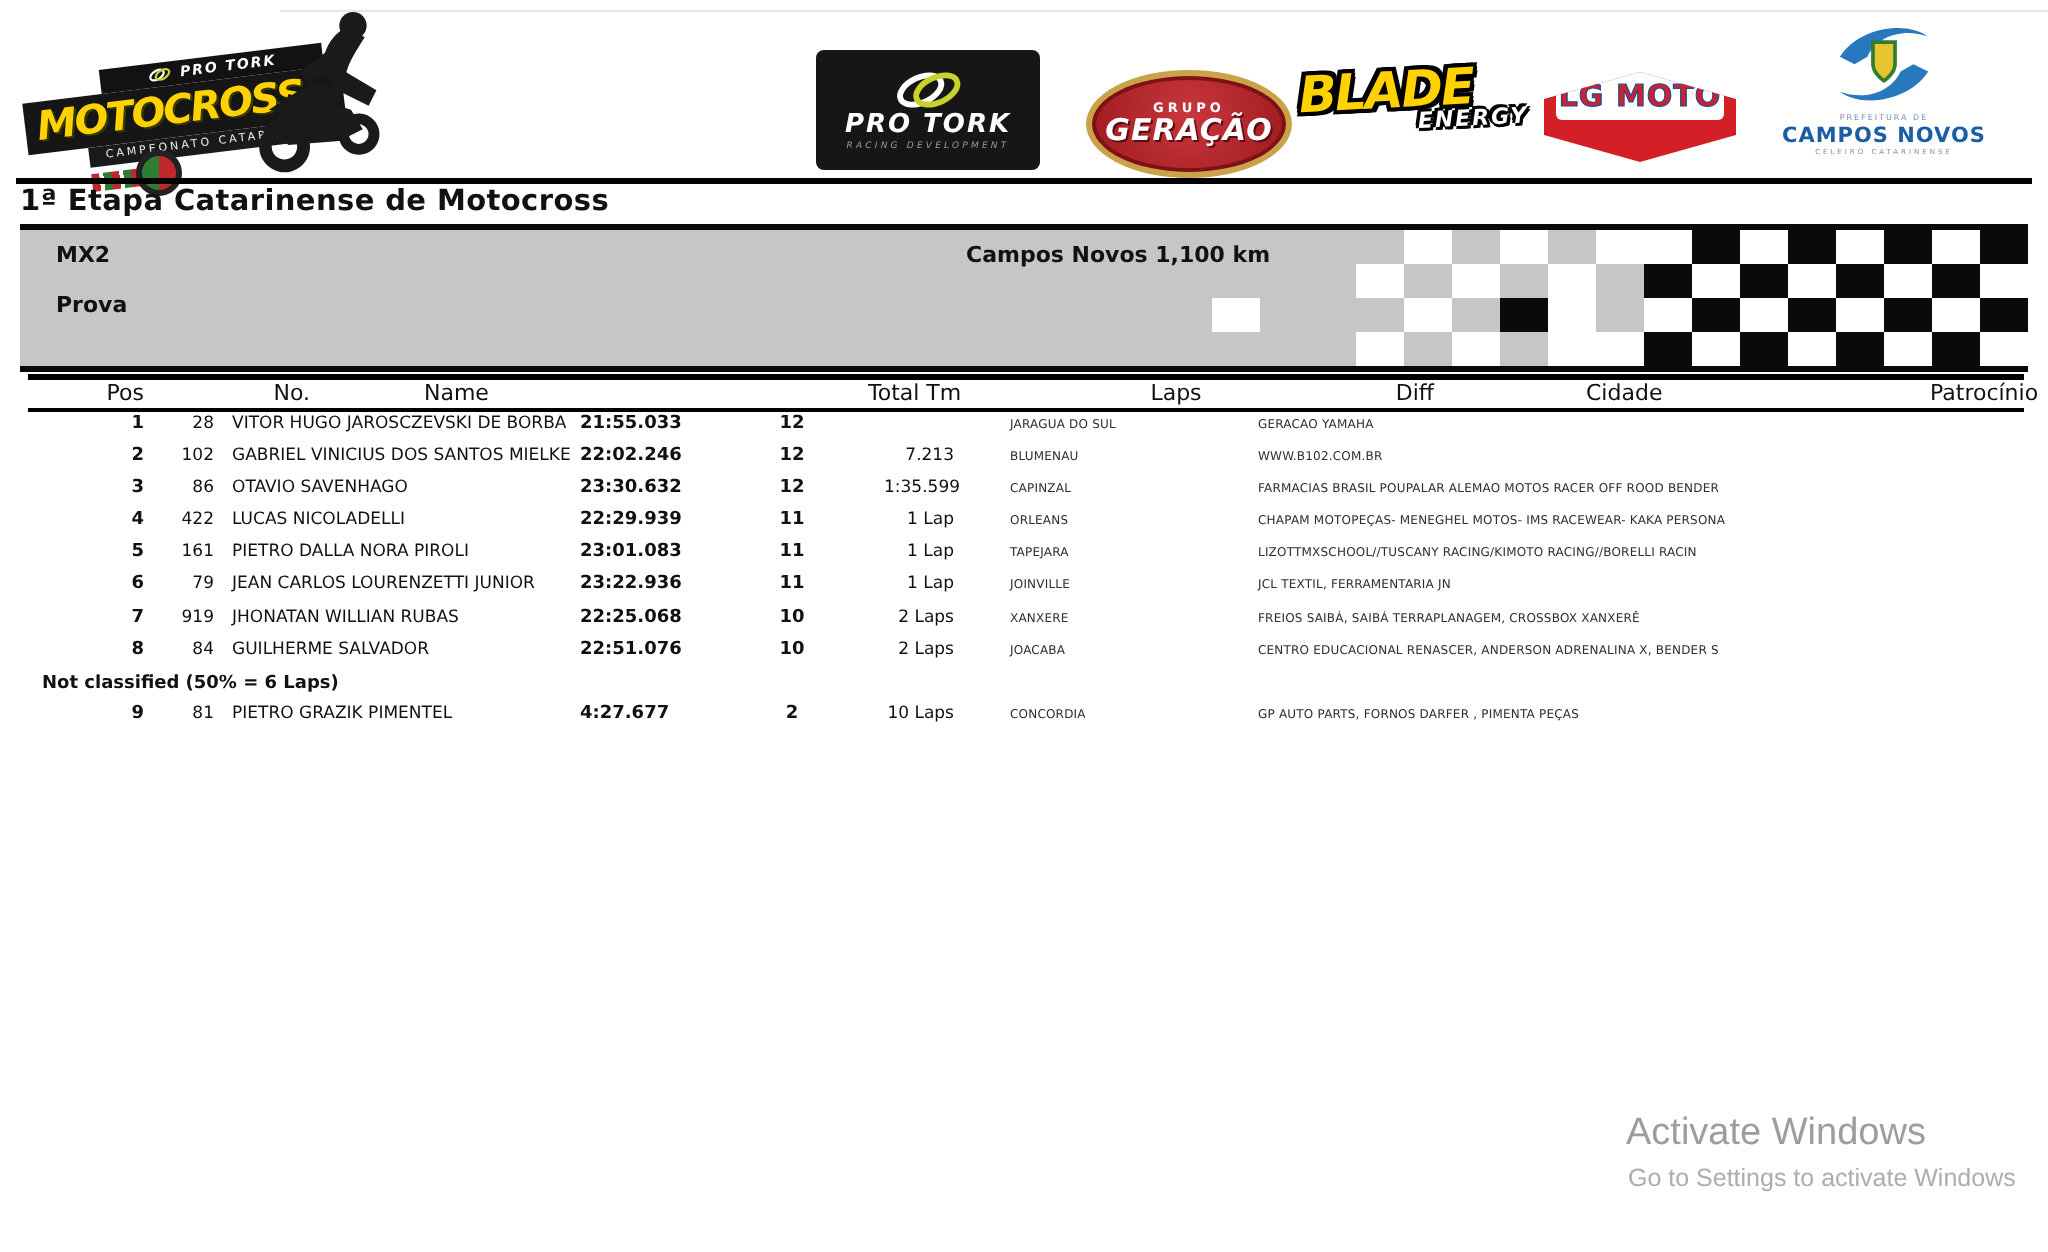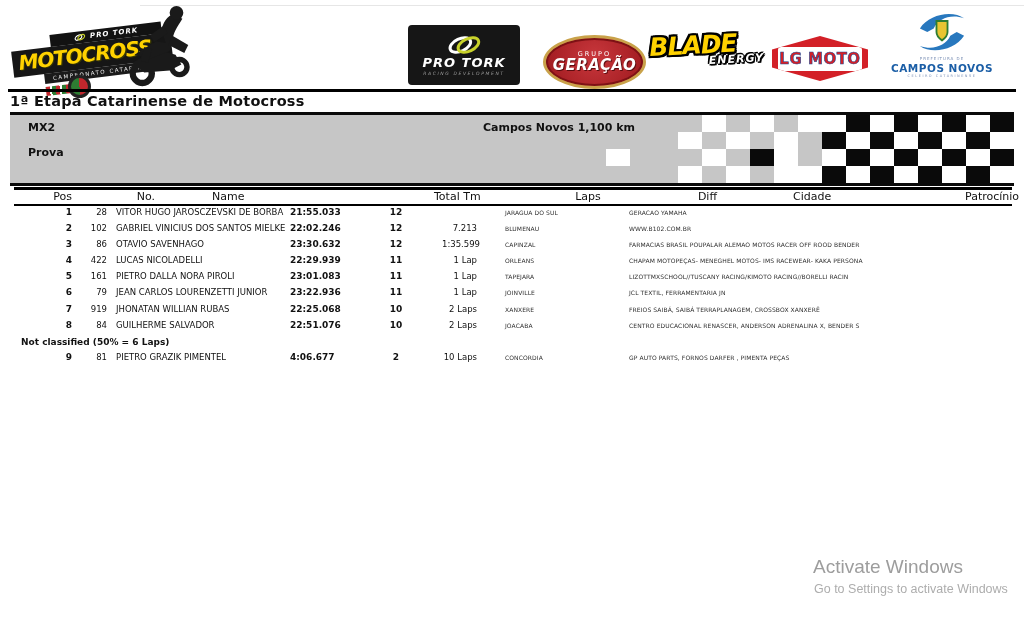--- a/index.html
+++ b/index.html
@@ -31,34 +31,34 @@
   .pt-box{left:408px;top:25px;width:112px;height:60px;background:#161616;border-radius:4px;
           display:flex;flex-direction:column;align-items:center;justify-content:center;}
   .pt-glyph{width:44px;height:22px;}
   .pt-name{color:#fff;font-size:13px;font-weight:900;font-style:italic;letter-spacing:1px;line-height:1;}
   .pt-sub{color:#9a9a9a;font-size:4.5px;font-style:italic;letter-spacing:1.6px;margin-top:2px;}
 
   .ger-oval{left:543px;top:35px;width:97px;height:48px;border-radius:50%;
             background:radial-gradient(circle at 50% 40%,#c8373c,#9c181d);
             border:3px solid #c9a24a;box-shadow:inset 0 0 0 2px #7d1115;
             display:flex;flex-direction:column;align-items:center;justify-content:center;}
-  .ger-top{color:#fff;font-size:6.5px;font-weight:normal;letter-spacing:2px;line-height:1;}
+  .ger-top{color:#fff;font-size:6.5px;font-weight:bold;letter-spacing:2px;line-height:1;}
   .ger-main{color:#fff;font-size:15px;font-weight:900;font-style:italic;letter-spacing:.5px;
             line-height:1.1;text-shadow:1px 1px 0 #5c0d10;}
 
   .blade{left:650px;top:32px;width:118px;height:50px;transform:rotate(-3deg);}
   .blade-main{font-size:25px;font-weight:900;font-style:italic;color:#ffd200;letter-spacing:-1px;
      line-height:1;text-shadow:2px 0 #000,-2px 0 #000,0 2px #000,0 -2px #000,2px 2px #000,-2px -2px #000,2px -2px #000,-2px 2px #000;}
   .blade-sub{display:block;text-align:right;font-size:11px;font-weight:900;font-style:italic;color:#fff;
      margin-top:-3px;padding-right:4px;letter-spacing:1px;
      text-shadow:1.5px 0 #000,-1.5px 0 #000,0 1.5px #000,0 -1.5px #000,1.5px 1.5px #000,-1.5px -1.5px #000;}
 
   .lg-shape{left:772px;top:36px;width:96px;height:45px;background:#d32027;
             clip-path:polygon(0 30%,50% 0,100% 30%,100% 70%,50% 100%,0 70%);
-            display:flex;align-items:center;justify-content:center;}
+            display:flex;justify-content:center;}
   .lg-inner{background:#fff;border-radius:3px;width:84px;height:24px;
             display:flex;align-items:center;justify-content:center;}
   .lg-text{color:#d32027;font-size:15px;font-weight:900;letter-spacing:0.5px;
            -webkit-text-stroke:0.6px #1b4e9b;}
 
   .cn-logo{left:884px;top:10px;width:116px;height:84px;text-align:center;}
   .cn-swirl{width:64px;height:46px;margin:0 auto;display:block;}
   .cn-top{font-size:4px;color:#7a8fb5;letter-spacing:1px;line-height:1.4;}
   .cn-main{font-size:10.5px;font-weight:bold;color:#1b5ea6;letter-spacing:0.5px;line-height:1.2;}
   .cn-sub{font-size:3.5px;color:#7a8fb5;letter-spacing:1.5px;}
@@ -360,21 +360,21 @@
   </div>
 
 <div class="abs nc-label">Not classified (50% = 6 Laps)</div>
 
 <div class="rows rows-nc">
 
 <div class="trow">
       <span class="c-pos">9</span>
       <span class="c-no">81</span>
       <span class="c-name">PIETRO GRAZIK PIMENTEL</span>
-      <span class="c-total">4:06.677</span>
+      <span class="c-total">4:27.677</span>
       <span class="c-laps">2</span>
       <span class="c-diff">10 Laps</span>
       <span class="c-city">CONCORDIA</span>
       <span class="c-sponsor">GP AUTO PARTS, FORNOS DARFER , PIMENTA PEÇAS</span>
     </div>
   </div>
 
 <div class="abs wm1">Activate Windows</div>
 <div class="abs wm2">Go to Settings to activate Windows</div>
 

